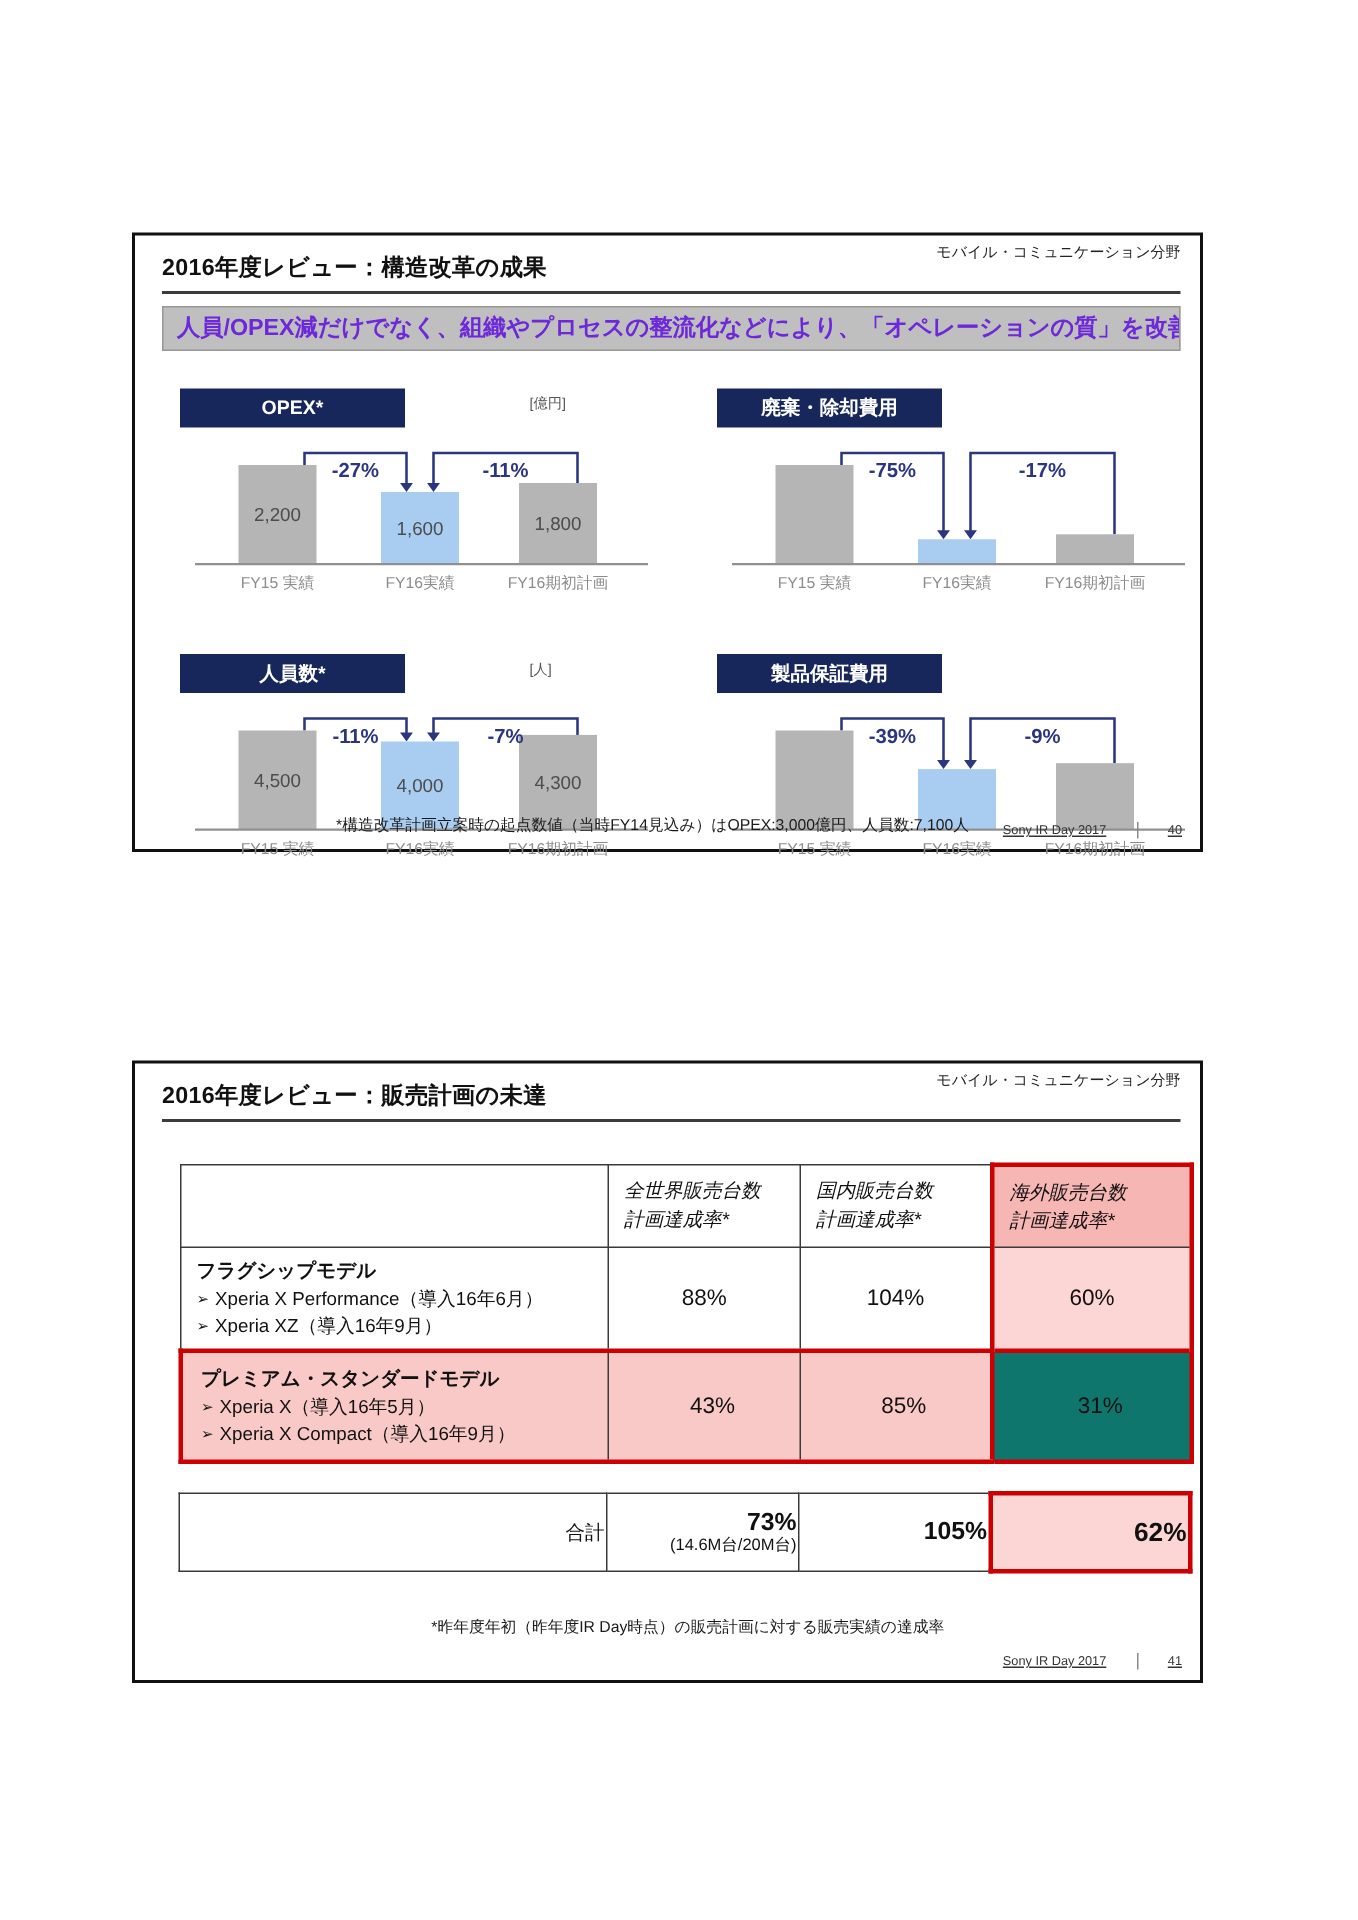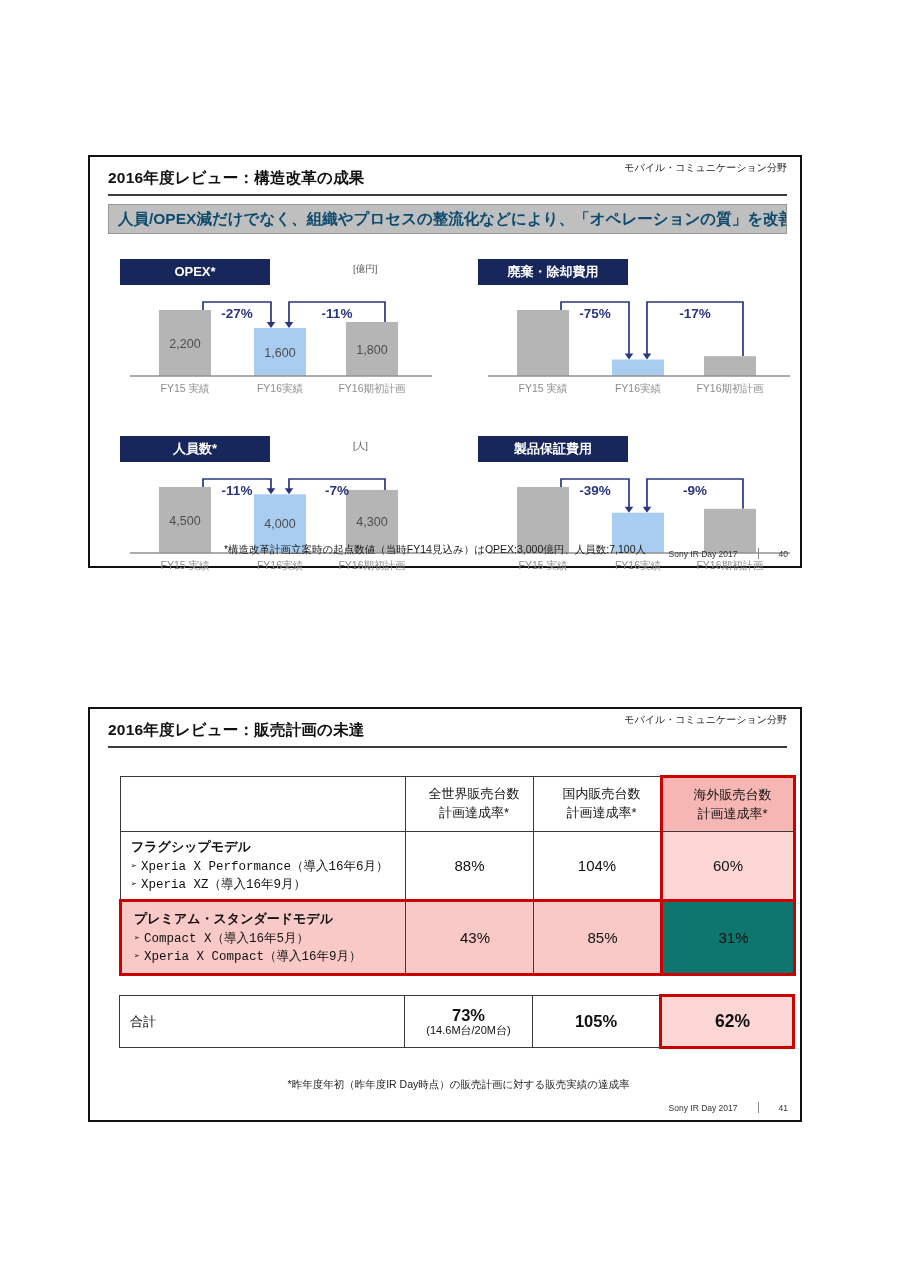--- a/index.html
+++ b/index.html
@@ -8,56 +8,56 @@
 
   .slide{position:absolute;left:88px;width:714px;background:#ffffff;border:2px solid #111111;box-sizing:border-box;}
   #slide1{top:155px;height:413px;}
   #slide2{top:707px;height:415px;}
 
   .slide-title{position:absolute;left:18px;top:11px;font-size:15.5px;font-weight:bold;color:#111;letter-spacing:0.2px;white-space:nowrap;}
   .division{position:absolute;right:13px;top:4px;font-size:10px;color:#222;white-space:nowrap;font-family:Liberation Serif, serif;}
   .title-rule{position:absolute;left:18px;right:13px;top:37px;height:2px;background:#3c3c3c;}
 
   .banner{position:absolute;left:18px;right:13px;top:47px;height:30px;background:#bfbfbf;border:1px solid #979797;box-sizing:border-box;
-          font-size:15.5px;font-weight:bold;color:#0c4a6e;line-height:27px;padding-left:9px;white-space:nowrap;overflow:hidden;}
+          font-size:15.5px;font-weight:bold;color:#6d28d9;line-height:27px;padding-left:9px;white-space:nowrap;overflow:hidden;}
 
   .charts-grid{position:absolute;left:30px;top:102px;display:grid;grid-template-columns:322px 322px;column-gap:28px;row-gap:5px;gap:36px;}
   .chart-cell{width:322px;}
   .chart-head{position:relative;height:29px;}
   .chart-title-box{position:absolute;left:0;top:0;width:150px;height:26px;background:#17275c;color:#ffffff;
                    font-weight:bold;font-size:13px;text-align:center;line-height:26px;white-space:nowrap;}
   .chart-unit{position:absolute;left:233px;top:4px;font-size:9.5px;color:#555;}
   svg.chart{display:block;width:322px;height:112px;}
 
   .footnote{position:absolute;left:90px;right:110px;bottom:9px;text-align:center;font-size:10.5px;color:#1a1a1a;white-space:nowrap;}
   #slide2 .footnote{left:0;right:0;bottom:28px;padding-left:27px;}
-  .credit{position:absolute;right:12px;bottom:7px;display:flex;align-items:flex-end;gap:20px;font-size:8.5px;color:#333;}
+  .credit{position:absolute;right:12px;bottom:7px;display:flex;align-items:flex-start;gap:20px;font-size:8.5px;color:#333;text-decoration:underline;}
   .credit-sep{width:1px;height:11px;background:#8a8a8a;}
 
   
   table.tbl{position:absolute;left:29px;top:66px;width:674px;border-collapse:collapse;table-layout:fixed;}
   table.tbl2{position:absolute;left:29px;top:285px;width:674px;border-collapse:collapse;table-layout:fixed;}
   .tbl td,.tbl2 td{border:1px solid #3a3a3a;vertical-align:middle;box-sizing:border-box;color:#111;}
-  .hdr td{height:55px;font-size:13px;line-height:1.45;padding-left:10px;text-align:center;}
+  .hdr td{height:55px;font-size:13px;line-height:1.45;padding-left:10px;text-align:left;font-style:italic;}
   .row1 td{height:68px;}
   .row2 td{height:74px;}
-  .catcell{padding:6px 8px 6px 10px;text-align:left;font-family:Liberation Mono, monospace;}
+  .catcell{padding:6px 8px 6px 10px;text-align:left;}
   .cat-title{font-weight:bold;font-size:13px;margin-bottom:2px;}
   .cat-item{font-size:12.5px;margin-top:1px;}
   .bullet{font-size:10px;margin-right:4px;position:relative;top:-1px;}
   .valcell{text-align:center;font-size:15px;}
   .pink-light{background:#fbd6d4;}
   .pink-head{background:#f6b6b3;}
   .pink-row{background:#f8c9c7;}
   .pink-deep{background:#0f766e;}
   .rb-l{border-left:3px solid #cc0000 !important;}
   .rb-r{border-right:3px solid #cc0000 !important;}
   .rb-t{border-top:3px solid #cc0000 !important;}
   .rb-b{border-bottom:3px solid #cc0000 !important;padding-left:12px;}
-  .totrow td{height:52px;}
+  .totrow td{height:52px;text-align:right;}
   .tot-label{font-size:13px;padding-left:10px;text-align:left;}
   .tot-main{font-weight:bold;font-size:16.5px;line-height:1.1;}
   .tot-sub{font-size:11px;font-weight:normal;line-height:1.2;}
   .tot-big{font-weight:bold;font-size:17.5px;}
 </style>
 </head>
 <body>
 
 <div id="page">
 
@@ -205,21 +205,21 @@
           <div class="cat-item"><span class="bullet">➢</span><span>Xperia X Performance（導入16年6月）</span></div>
           <div class="cat-item"><span class="bullet">➢</span><span>Xperia XZ（導入16年9月）</span></div>
         </td>
         <td class="valcell">88%</td>
         <td class="valcell">104%</td>
         <td class="valcell pink-light rb-l rb-r">60%</td>
       </tr>
       <tr class="row2">
         <td class="catcell pink-row rb-l rb-t rb-b">
           <div class="cat-title">プレミアム・スタンダードモデル</div>
-          <div class="cat-item"><span class="bullet">➢</span><span>Compact X（導入16年5月）</span></div>
+          <div class="cat-item"><span class="bullet">➢</span><span>Xperia X（導入16年5月）</span></div>
           <div class="cat-item"><span class="bullet">➢</span><span>Xperia X Compact（導入16年9月）</span></div>
         </td>
         <td class="valcell pink-row rb-t rb-b">43%</td>
         <td class="valcell pink-row rb-t rb-b">85%</td>
         <td class="valcell pink-deep rb-l rb-r rb-t rb-b">31%</td>
       </tr>
     </tbody>
       </table>
 
     <table class="tbl2">

